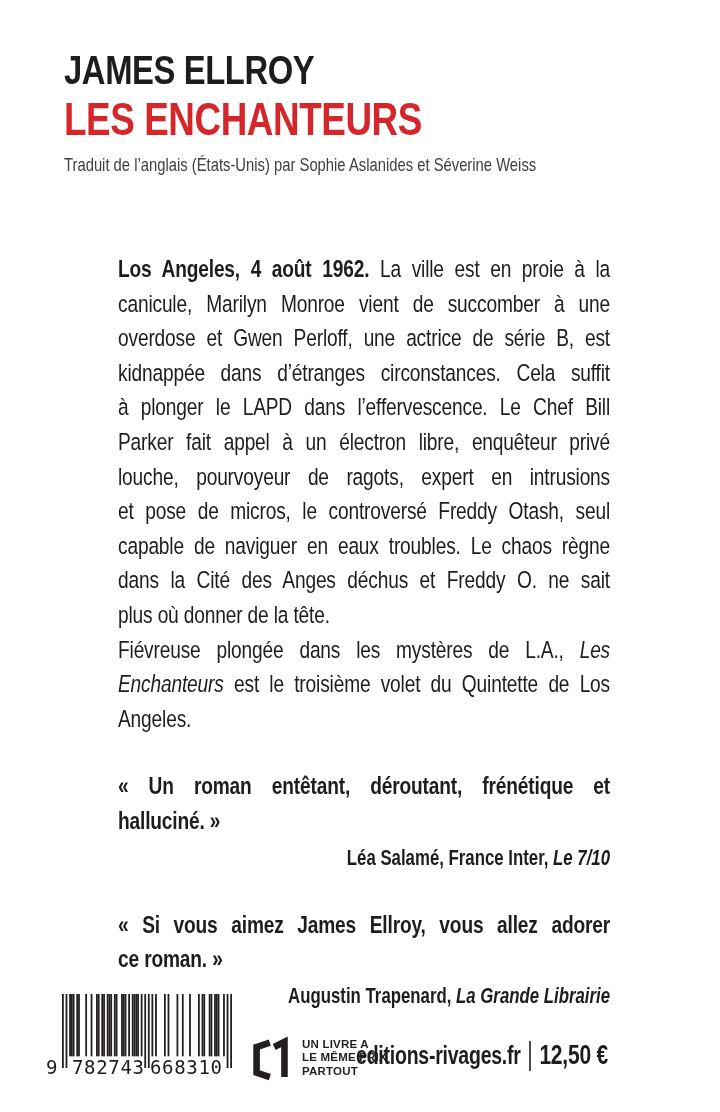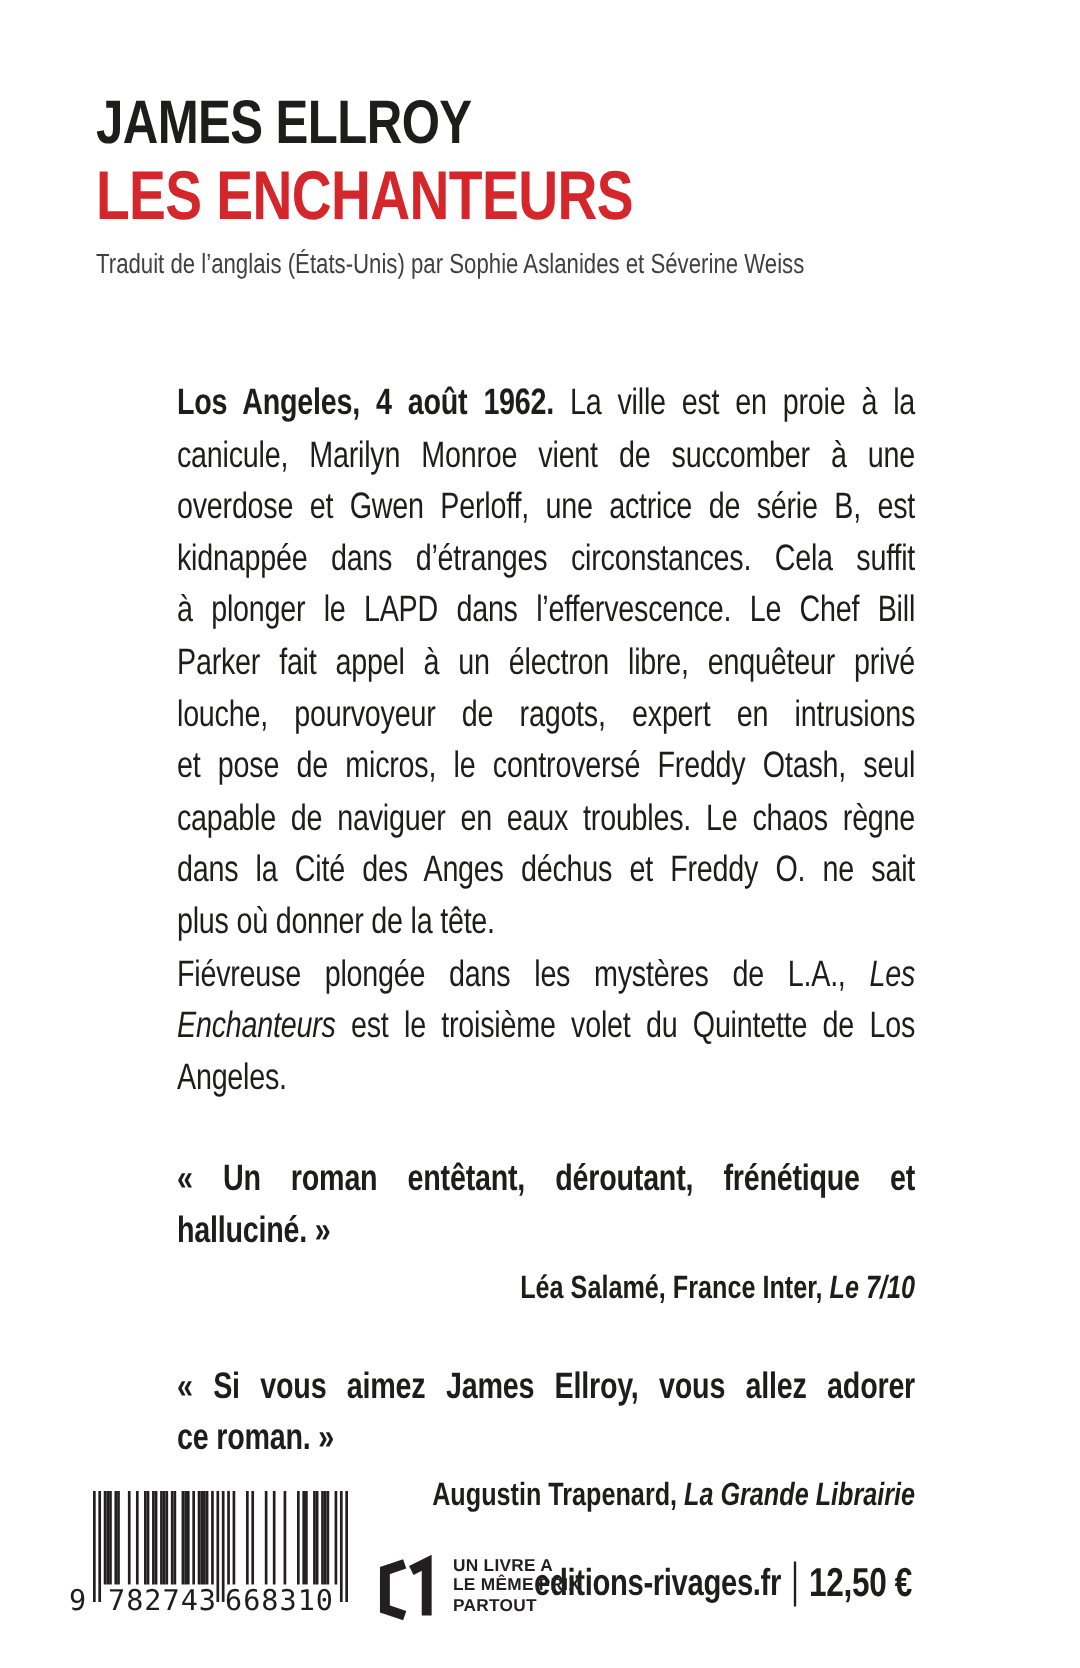--- a/index.html
+++ b/index.html
@@ -2,21 +2,21 @@
 <html><head>
 <meta charset="utf-8">
 <style>
   html,body{margin:0;padding:0;background:#e8e8e8;}
   .page{
     position:relative;width:720px;height:1112px;background:#ffffff;
     font-family:"Liberation Sans",sans-serif;color:#1d1d1b;overflow:hidden;
     margin:0 auto;
   }
   
-  .header{position:absolute;left:64px;top:57px;}
+  .header{position:absolute;left:64px;top:46px;}
   .author{
     font-size:41px;font-weight:bold;line-height:48px;letter-spacing:-0.5px;
     transform:scaleX(.8);transform-origin:left top;white-space:nowrap;color:#1d1d1b;
   }
   .title{
     font-size:46px;font-weight:bold;line-height:50px;letter-spacing:-0.5px;
     transform:scaleX(.8);transform-origin:left top;white-space:nowrap;
   }
   .translator{
     margin-top:10px;font-size:18.5px;font-weight:normal;color:#404040;

